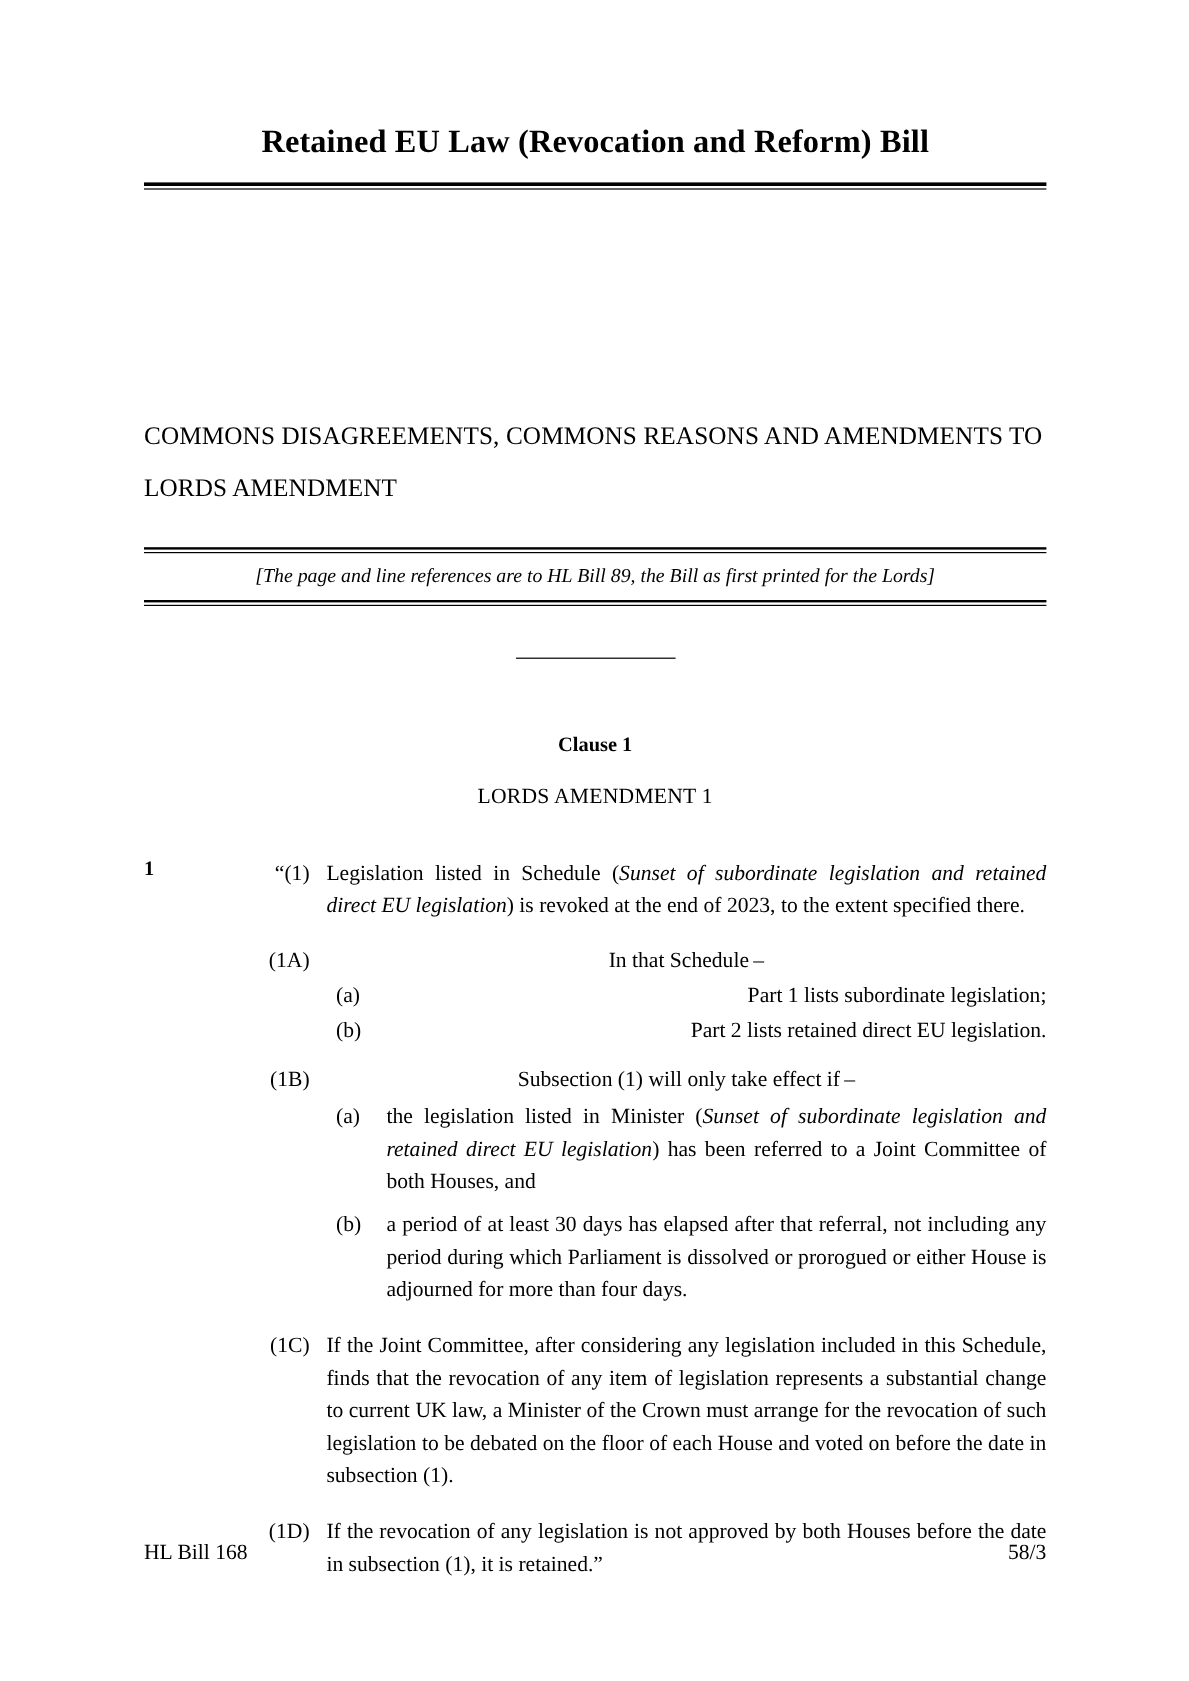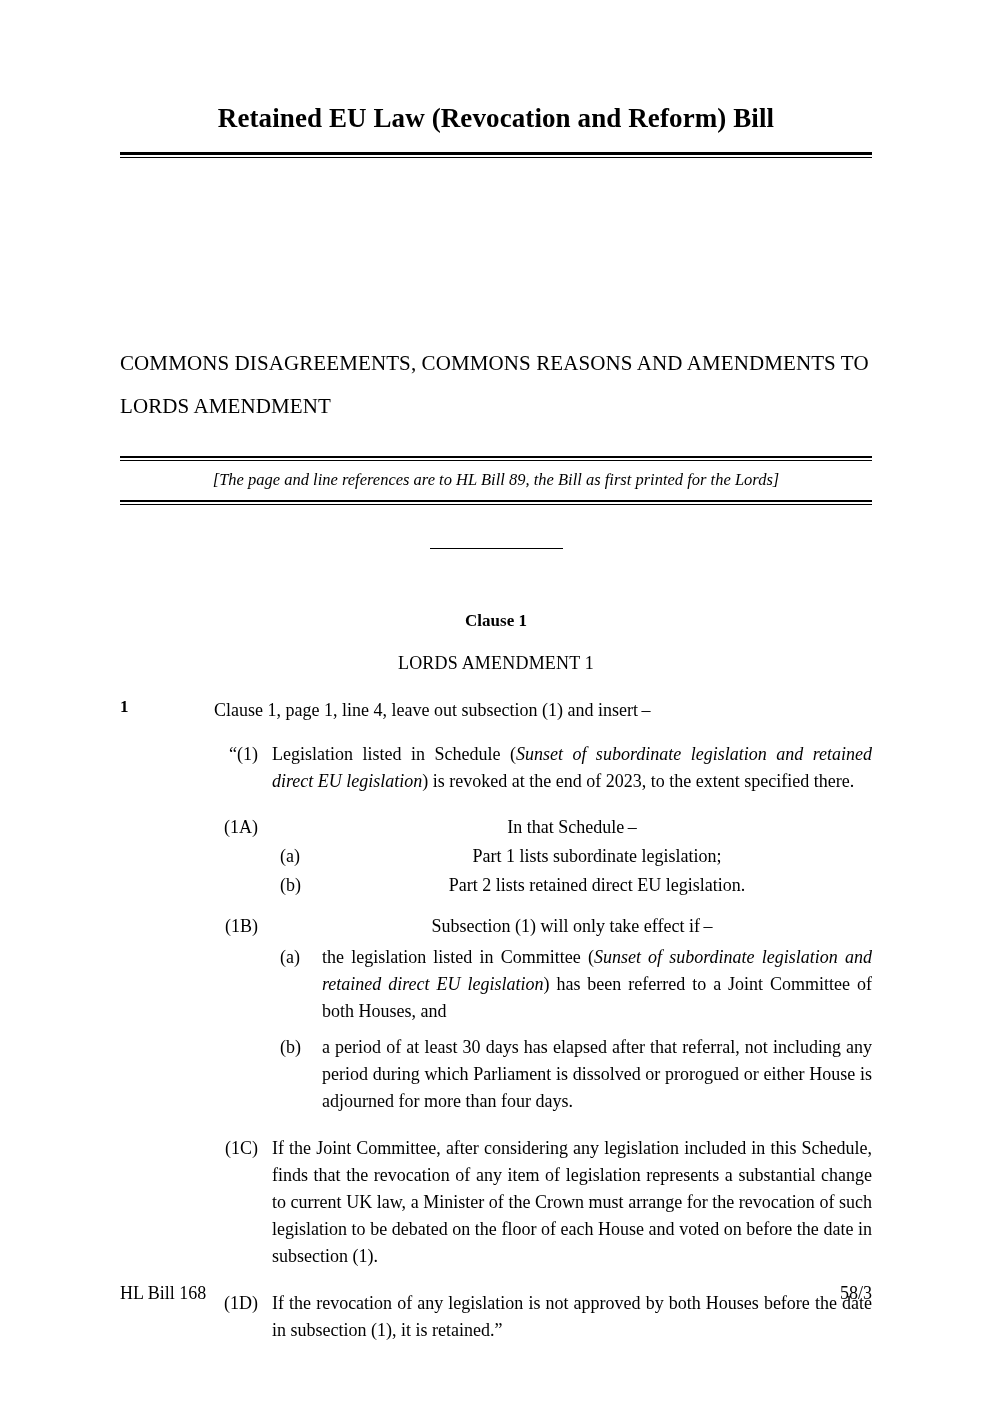--- a/index.html
+++ b/index.html
@@ -141,21 +141,21 @@
     line-height: 1.5;
   }
   .subsub-text {
     margin-left: 42px;
     font-size: 18px;
     line-height: 1.5;
     text-align: justify;
     text-justify: inter-word;
   }
   .subsub-text.nojust {
-    text-align: center;
+    text-align: right;
   }
 
   i { font-style: italic; }
 
   
   .footer {
     position: absolute;
     left: 120px;
     right: 119px;
     top: 1283px;
@@ -195,21 +195,20 @@
   <div class="clause-heading">Clause 1</div>
 
   <div style="height:22px"></div>
 
   <div class="amendment-heading">LORDS AMENDMENT 1</div>
 
   <div style="height:23px"></div>
 
   <div class="amendment">
     <div class="amend-num">1</div>
-    <div class="amend-lead">Clause 1, page 1, line 4, leave out subsection (1) and insert –</div>
 
     <div class="sub" style="margin-top:17px">
       <div class="sub-label rightish">“(1)</div>
       <div class="sub-text"><span>Legislation listed in Schedule (</span><i>Sunset of subordinate legislation and retained direct EU legislation</i><span>) is revoked at the end of 2023, to the extent specified there.</span></div>
     </div>
 
     <div class="sub" style="margin-top:19px">
       <div class="sub-label rightish">(1A)</div>
       <div class="sub-text nojust">In that Schedule –</div>
       <div class="subsub">
@@ -220,21 +219,21 @@
         <div class="subsub-label">(b)</div>
         <div class="subsub-text nojust">Part 2 lists retained direct EU legislation.</div>
       </div>
     </div>
 
     <div class="sub" style="">
       <div class="sub-label rightish">(1B)</div>
       <div class="sub-text nojust">Subsection (1) will only take effect if –</div>
       <div class="subsub" style="margin-top:4px">
         <div class="subsub-label">(a)</div>
-        <div class="subsub-text"><span>the legislation listed in Committee (</span><i>Sunset of subordinate legislation and retained direct EU legislation</i><span>) has been referred to a Joint Committee of both Houses, and</span></div>
+        <div class="subsub-text"><span>the legislation listed in Minister (</span><i>Sunset of subordinate legislation and retained direct EU legislation</i><span>) has been referred to a Joint Committee of both Houses, and</span></div>
       </div>
       <div class="subsub" style="margin-top:9px">
         <div class="subsub-label">(b)</div>
         <div class="subsub-text">a period of at least 30 days has elapsed after that referral, not including any period during which Parliament is dissolved or prorogued or either House is adjourned for more than four days.</div>
       </div>
     </div>
 
     <div class="sub" style="margin-top:20px">
       <div class="sub-label rightish">(1C)</div>
       <div class="sub-text">If the Joint Committee, after considering any legislation included in this Schedule, finds that the revocation of any item of legislation represents a substantial change to current UK law, a Minister of the Crown must arrange for the revocation of such legislation to be debated on the floor of each House and voted on before the date in subsection (1).</div>

